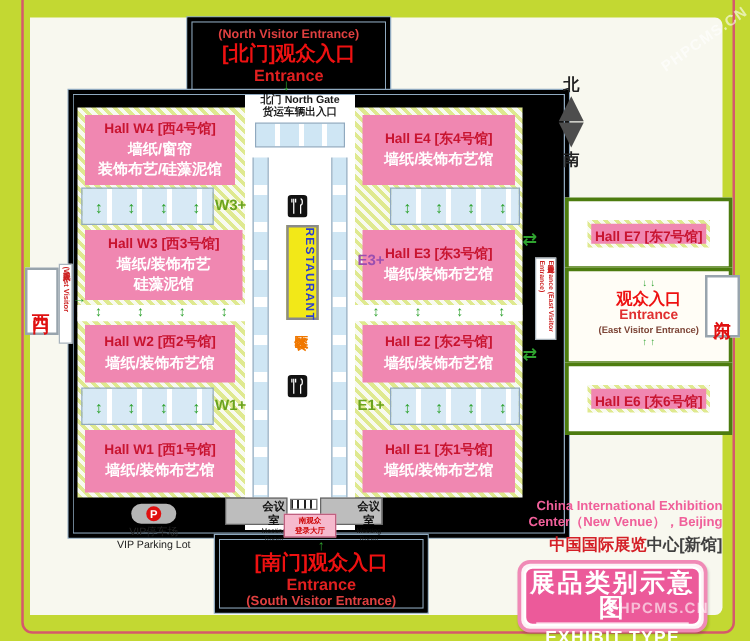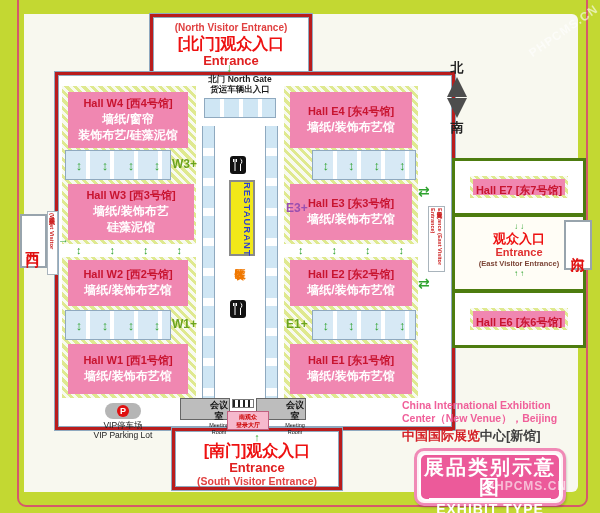--- a/index.html
+++ b/index.html
@@ -8,21 +8,21 @@
   #stage { position:relative; width:600px; height:513px; background:#c3d832; overflow:hidden; }
 
   .stripe { position:absolute; left:17px; top:-8px; width:571px; height:515px;
             border:2px solid #d5596b; border-radius:9px; z-index:1; }
   .panel  { position:absolute; left:24px; top:14px; width:554px; height:478px;
             background:#f8f8ef; border-radius:0 6px 6px 0; z-index:2; }
 
   .abs { position:absolute; z-index:3; }
 
   
-  .bld { position:absolute; z-index:3; background:#ffffff; border:3px solid #b91c1c;
+  .bld { position:absolute; z-index:3; background:#000000; border:3px solid #000000;
          box-shadow:0 0 0 1px #8fa9bf, inset 0 0 0 1px #8fa9bf; }
 
   .hatch { background:repeating-linear-gradient(45deg,#dfe98f 0 3px,#f8faf0 3px 6px); }
 
   .hall { position:absolute; z-index:4; background:#f087b1; text-align:center; }
   .hall .t { color:#c81430; font-weight:bold; font-size:11px; line-height:16px; white-space:nowrap; }
   .hall .s { color:#fff; font-weight:bold; font-size:12px; line-height:16px; white-space:nowrap; }
 
   .corr { position:absolute; z-index:4; border:1px solid #8fa9bf;
           background:repeating-linear-gradient(90deg,#d7e9f5 0 20px,#ffffff 20px 24px);
@@ -267,21 +267,21 @@
   <div class="eblock" style="left:452px;top:290px;width:134px;height:58px;">
     <div class="hatch" style="width:100%;height:100%;padding:3px;">
       <div class="ehall" style="padding-top:4px;">
         <div class="t">Hall E6 [东6号馆]</div>
         <div class="s">墙纸/装饰布艺馆</div>
       </div>
     </div>
   </div>
   <div class="gate" style="left:564px;top:220px;width:28px;height:50px;z-index:7;">东门</div>
 
-  <div class="abs" style="left:402px;top:399px;width:176px;text-align:left;z-index:4;">
+  <div class="abs" style="left:402px;top:399px;width:176px;text-align:right;z-index:4;">
     <div style="color:#f0609a;font-weight:bold;font-size:10.5px;line-height:13px;">China International Exhibition</div>
     <div style="color:#f0609a;font-weight:bold;font-size:10.5px;line-height:13px;">Center（New Venue），Beijing</div>
     <div style="font-weight:bold;font-size:13px;line-height:18px;margin-top:2px;">
       <span style="color:#d42027;">中国国际展览</span><span style="color:#404040;">中心[新馆]</span>
     </div>
   </div>
 
   <div class="abs" style="left:414px;top:448px;width:152px;height:58px;border:3px solid #f08ab6;border-radius:10px;background:#fdf3f6;padding:2px;z-index:4;box-shadow:1px 2px 2px rgba(0,0,0,0.15);">
     <div style="width:100%;height:100%;background:#ec5a9a;border:2px solid #fff;border-radius:7px;text-align:center;color:#fff;font-weight:bold;padding-top:2px;">
       <div style="font-size:20px;line-height:20px;letter-spacing:2px;">展品类别示意图</div>

